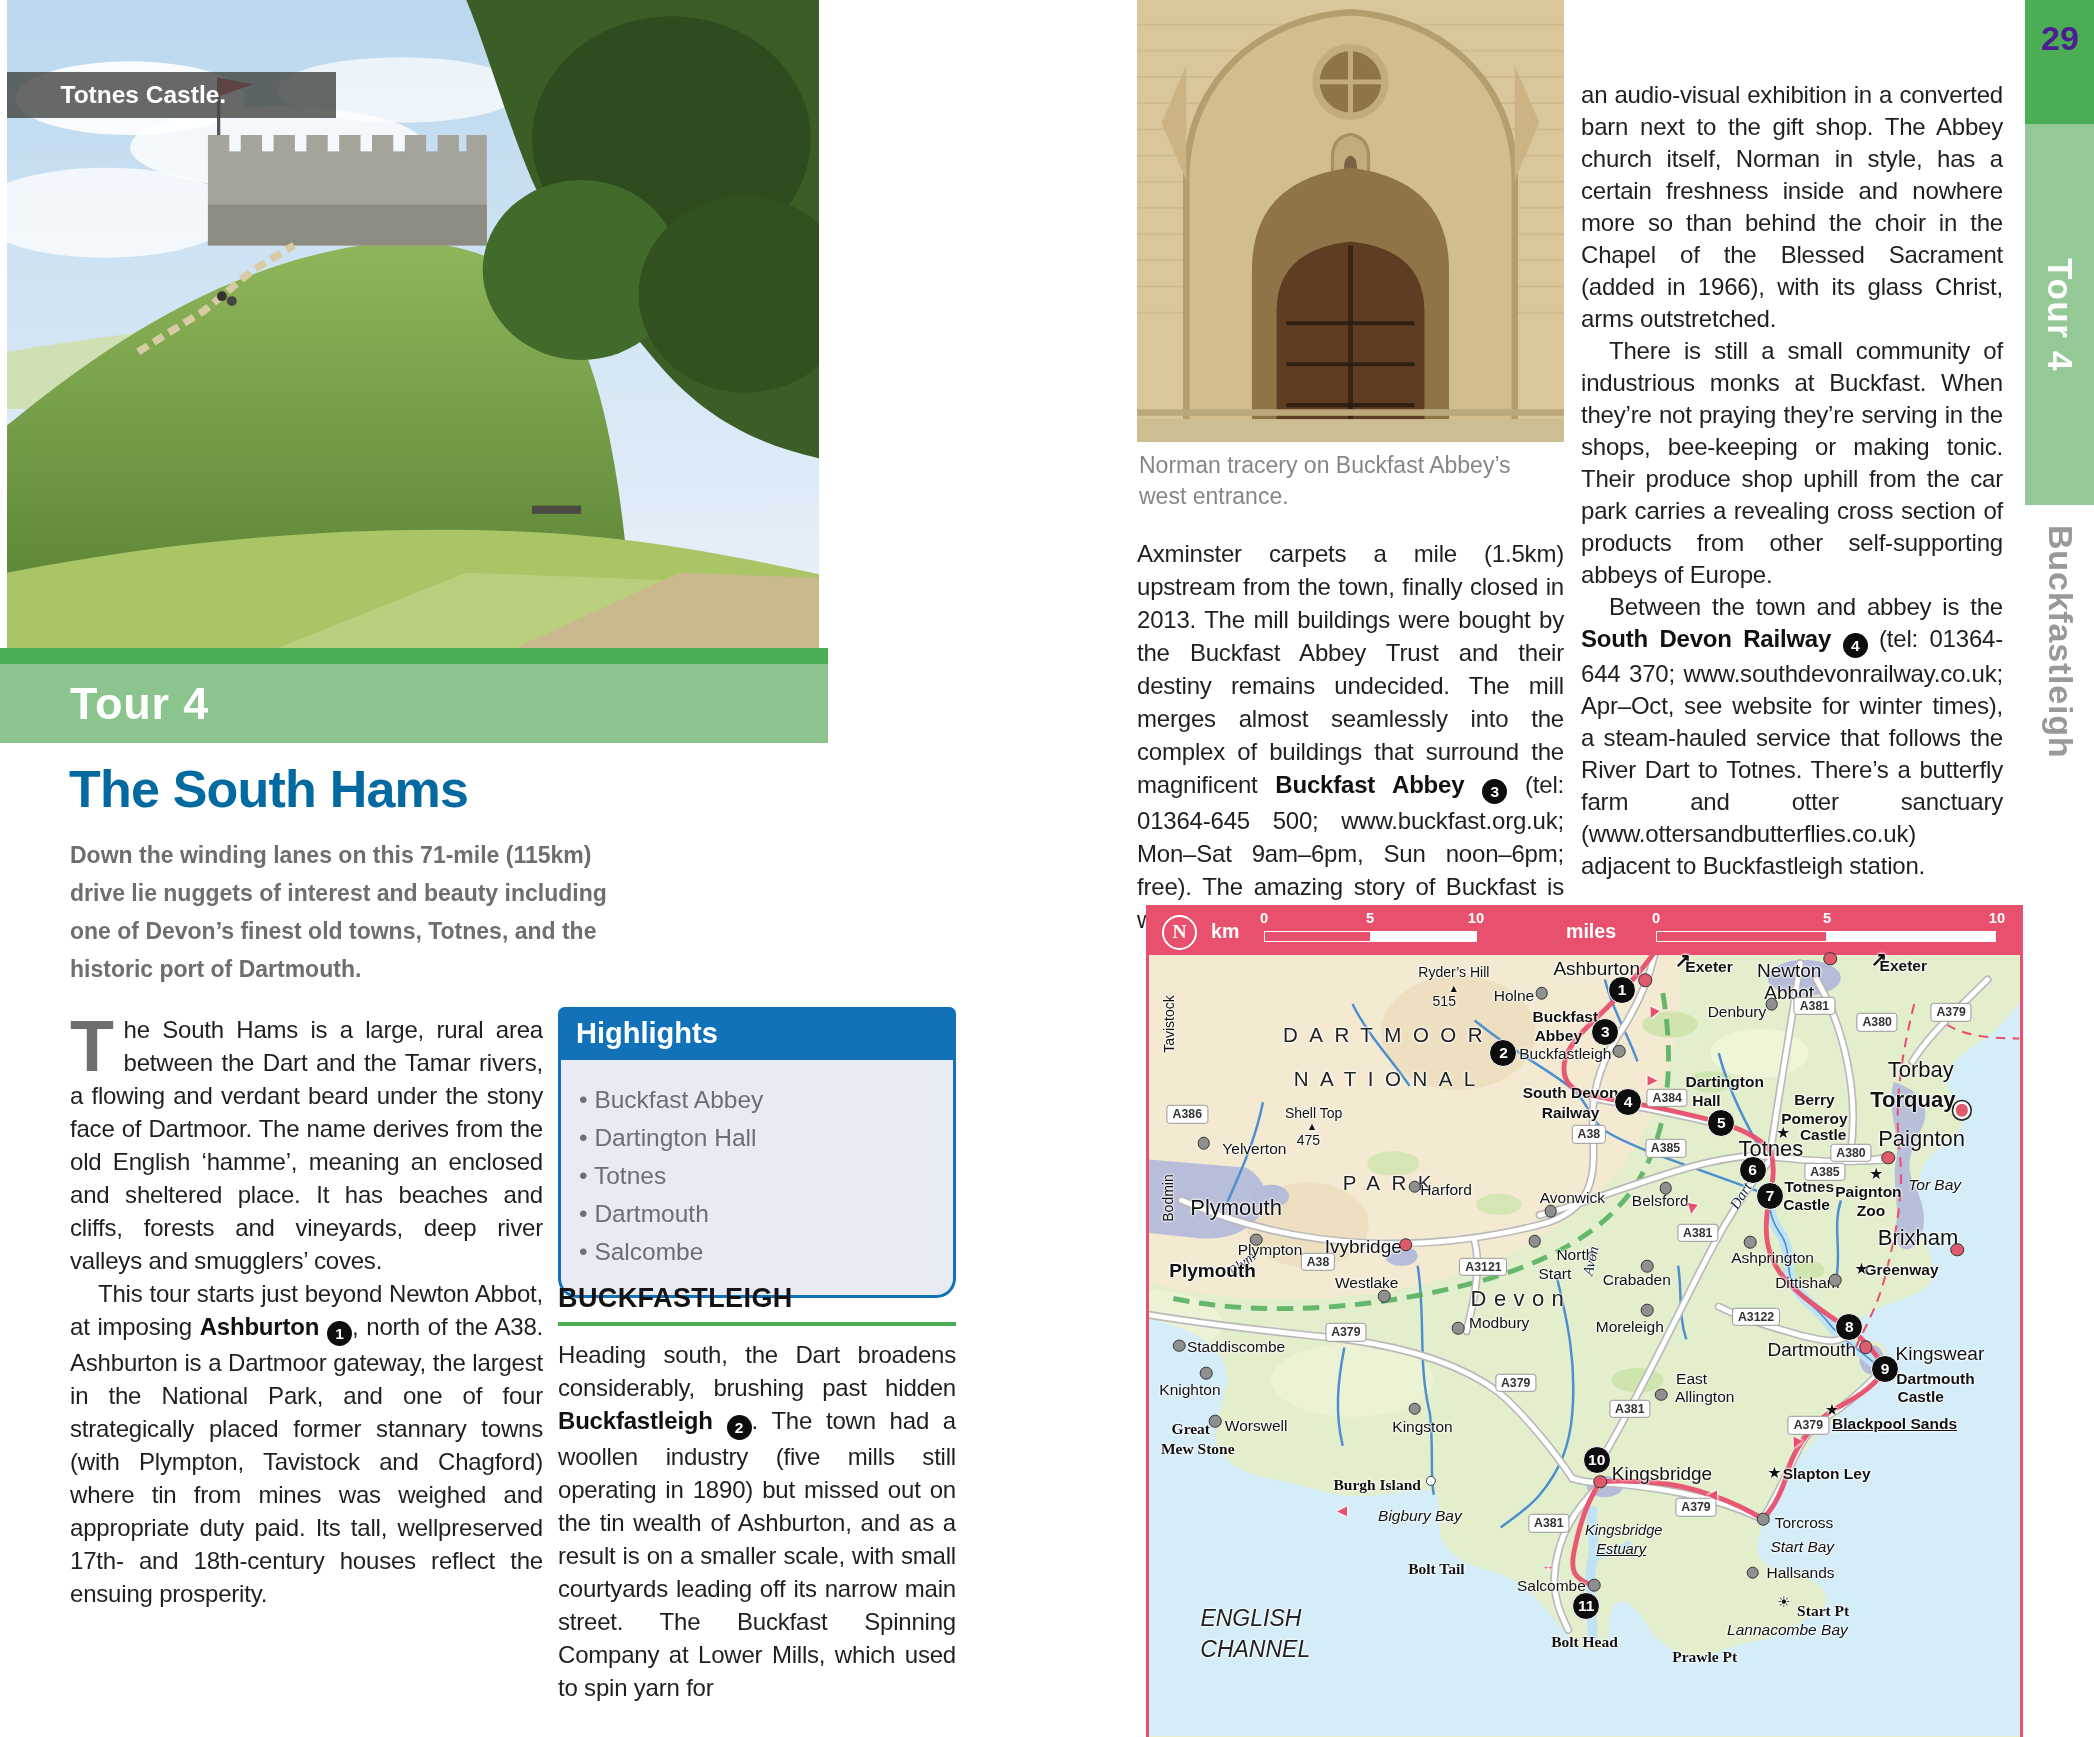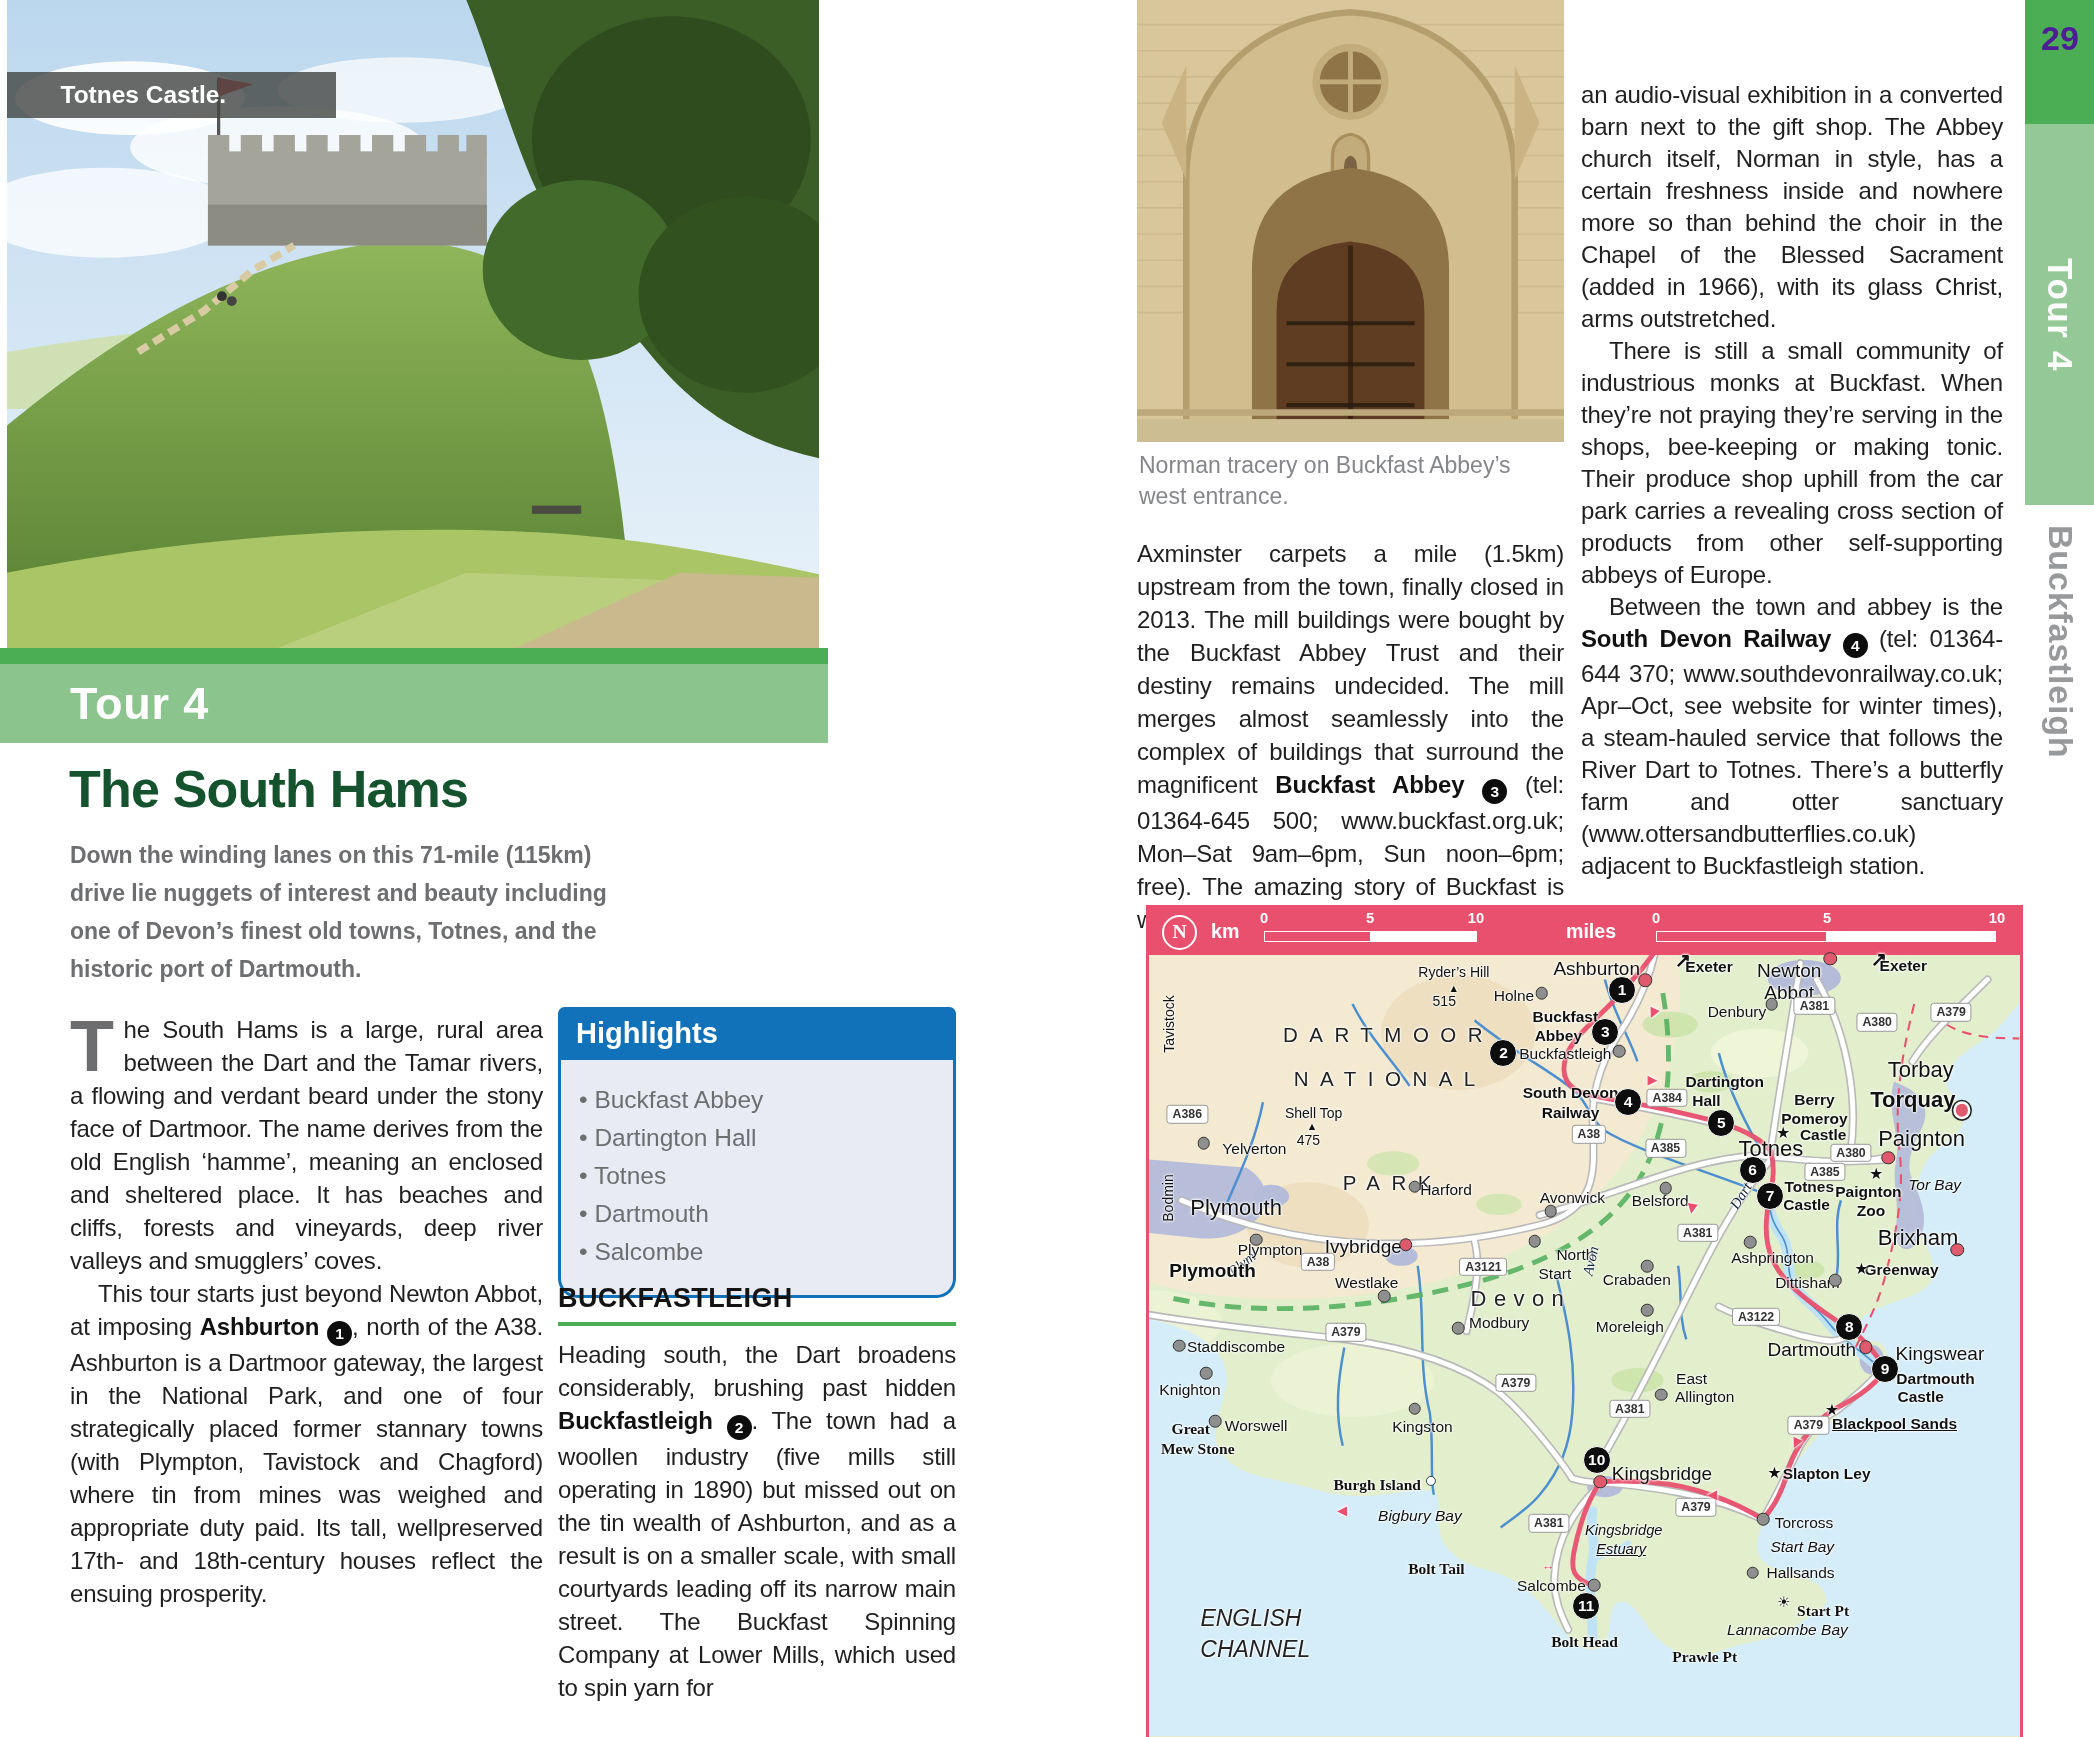--- a/index.html
+++ b/index.html
@@ -10,21 +10,21 @@
   .photo-castle{position:absolute;left:6.5px;top:0;width:812px;height:648px;}
   .photo-caption{position:absolute;left:6.5px;top:72px;width:329px;height:46px;
     background:rgba(70,72,70,0.82);display:flex;align-items:center;padding-left:54px;box-sizing:border-box;}
   .photo-caption span{color:#fff;font-weight:bold;font-size:24.5px;}
   
   .band-dark{position:absolute;left:0;top:648px;width:828px;height:16.4px;background:#4CAE54;}
   .band-light{position:absolute;left:0;top:664px;width:828px;height:79px;background:#8CC48E;
     display:flex;align-items:center;}
   .band-light span{color:#fff;font-weight:bold;font-size:45px;margin-left:70px;letter-spacing:0.8px;}
   
-  .title{position:absolute;left:69px;top:759px;margin:0;font-size:52px;font-weight:bold;color:#14532d;letter-spacing:-0.8px;}
+  .title{position:absolute;left:69px;top:759px;margin:0;font-size:52px;font-weight:bold;color:#0369a1;letter-spacing:-0.8px;}
   .intro{position:absolute;left:70px;top:836px;width:565px;margin:0;font-size:23px;line-height:38px;
     font-weight:bold;color:#6D6E70;}
   
   .body{font-size:24px;line-height:33px;text-align:justify;margin:0;color:#1f1f1f;letter-spacing:-0.2px;}
   .indent{text-indent:28px;}
   .col-a{position:absolute;left:70px;top:1013px;width:473px;}
   .col-a .body+.body{margin-top:0;}
   .dropcap{float:left;font-size:72px;line-height:57px;font-weight:bold;color:#6D6E70;margin:4.9px 9.8px 0 0;}
   .stopb{display:inline-block;width:25px;height:25px;border-radius:50%;background:#0d0d0d;color:#fff;
     text-align:center;line-height:25px;font-weight:bold;font-size:15.5px;vertical-align:-4.1px;text-indent:0;}

